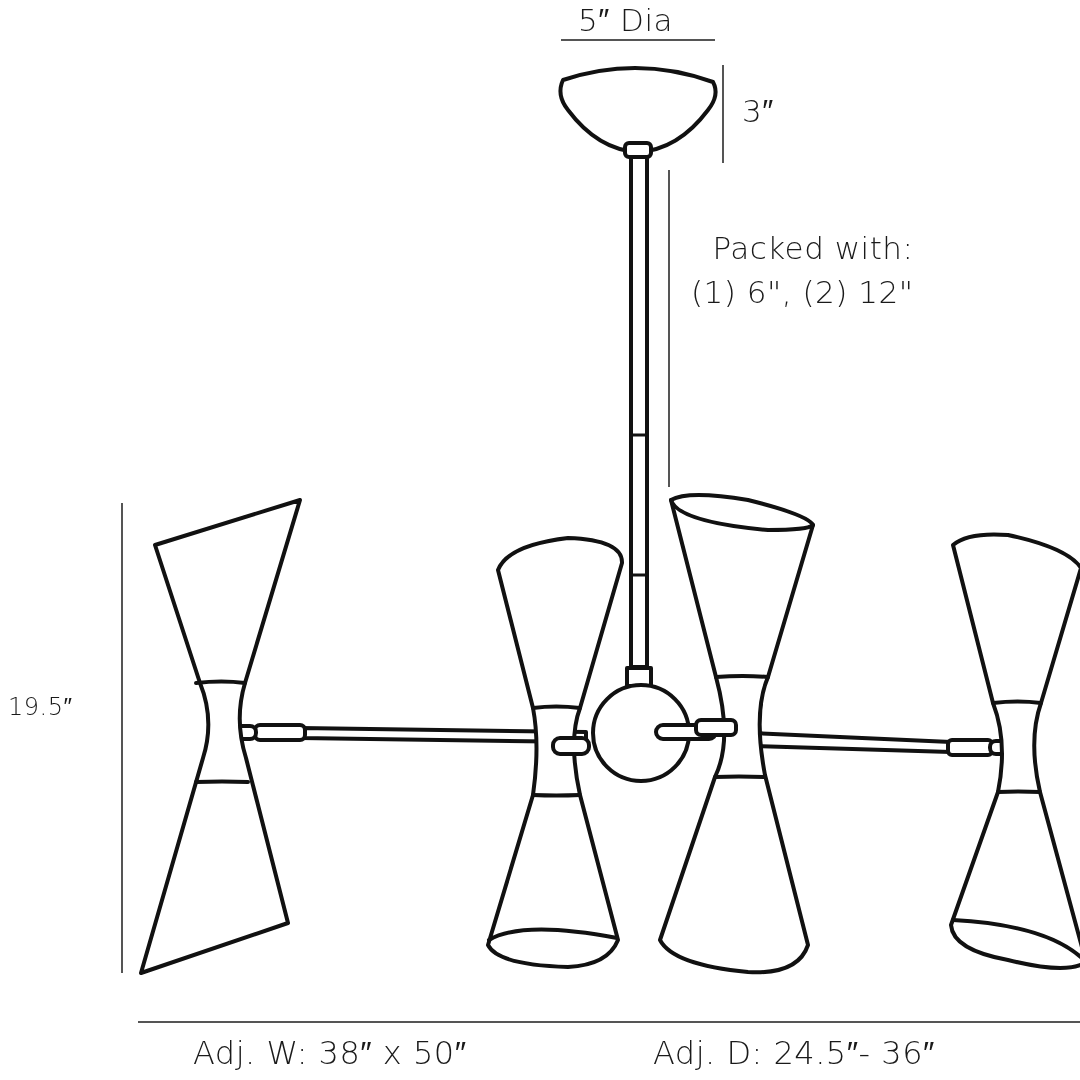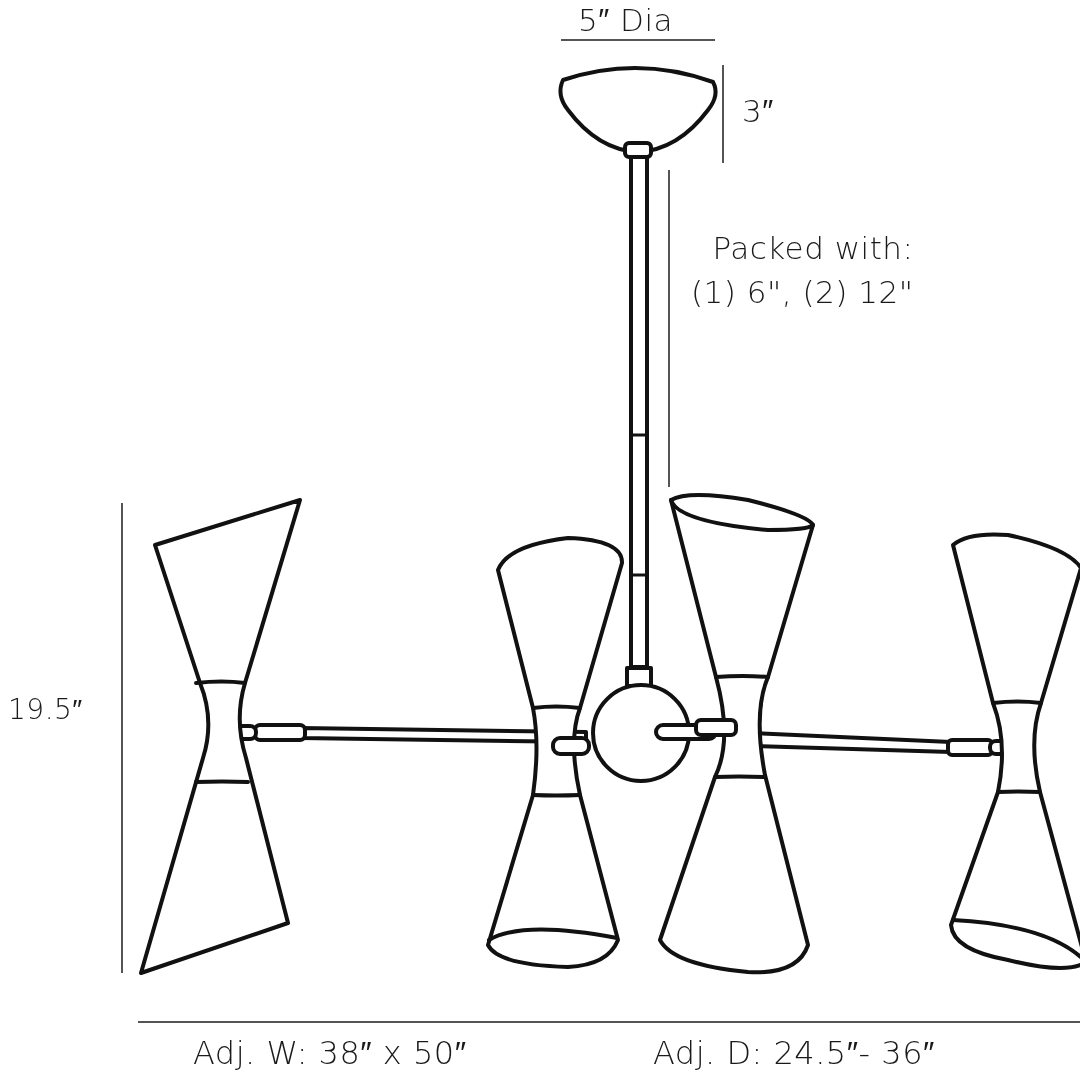--- a/index.html
+++ b/index.html
@@ -9,21 +9,21 @@
       position: absolute;
       font-family: "DejaVu Sans", "Liberation Sans", sans-serif;
       color: #1a1a1a;
       white-space: nowrap;
       letter-spacing: 0.5px;
       font-weight: 300;
     }
     .lbl-canopy-dia { left: 570px; top: 2px; font-size: 31px; }
     .lbl-canopy-h { left: 734px; top: 93px; font-size: 31px; }
     .lbl-packed { left: 683px; top: 226px; font-size: 31px; line-height: 44px; text-align: right; }
-    .lbl-height { left: 0px; top: 693px; font-size: 28px; }
+    .lbl-height { left: 0px; top: 693px; font-size: 24px; }
     .lbl-width { left: 185px; top: 1034px; font-size: 32px; text-align: center; }
     .lbl-depth { left: 645px; top: 1034px; font-size: 32px; }
     .stroke { fill: none; stroke: #111; stroke-width: 4; stroke-linejoin: round; stroke-linecap: round; }
     .fillw { fill: #fff; stroke: #111; stroke-width: 4; stroke-linejoin: round; stroke-linecap: round; }
     .thin { fill: none; stroke: #111; stroke-width: 3; }
     .dim { fill: none; stroke: #555; stroke-width: 2; }
   </style>
 </head>
 <body>
 

